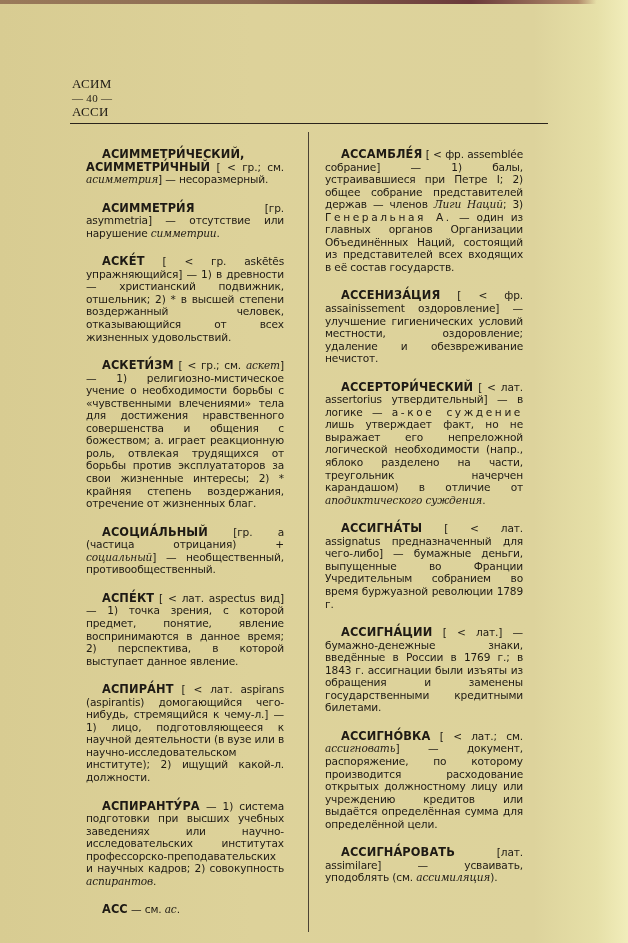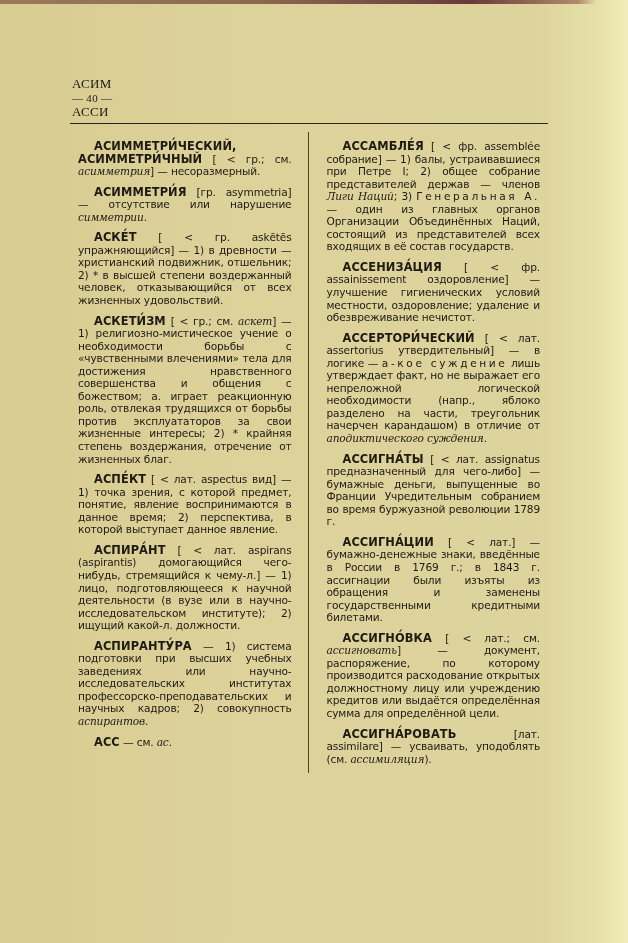--- a/index.html
+++ b/index.html
@@ -29,22 +29,22 @@
     .cols {
       display: flex; margin-top: 8px; position: relative;
     }
     .col {
       width: 230px; font-size: 10.6px; line-height: 12.55px;
       text-align: justify; hyphens: manual;
       font-family: "DejaVu Sans", sans-serif;
       letter-spacing: -0.15px;
     }
     .col.left { padding-right: 8px; }
-    .col.right { padding-left: 10px; border-left: 1px solid #4b4234; }
-    .entry { text-indent: 16px; margin: 8px; }
+    .col.right { border-left: 1px solid #4b4234; }
+    .entry { text-indent: 16px; margin: 16px; }
     .hw { font-weight: bold; font-size: 11.4px; letter-spacing: 0.1px; }
     .it { font-style: italic; font-family: "DejaVu Serif", serif; }
     .sp { letter-spacing: 2.6px; }
   </style>
 </head>
 <body>
 
 <div class="topband"></div>
 
 <div class="page">
@@ -53,20 +53,21 @@
     <span class="pg">— 40 —</span>
     <span>АССИ</span>
   </div>
 
   <div class="cols">
     <div class="col left">
       <p class="entry"><span class="hw">АСИММЕТРИ́ЧЕСКИЙ, АСИММЕТРИ́ЧНЫЙ</span><span> [ &lt; гр.; см. </span><span class="it">асимметрия</span><span>] — несоразмерный.</span></p>
       <p class="entry"><span class="hw">АСИММЕТРИ́Я</span><span> [гр. asymmetria] — отсутствие или нарушение </span><span class="it">симметрии</span><span>.</span></p>
       <p class="entry"><span class="hw">АСКЕ́Т</span><span> [ &lt; гр. askētēs упражняющийся] — 1) в древности — христианский подвижник, отшельник; 2) * в высшей степени воздержанный человек, отказывающийся от всех жизненных удовольствий.</span></p>
       <p class="entry"><span class="hw">АСКЕТИ́ЗМ</span><span> [ &lt; гр.; см. </span><span class="it">аскет</span><span>] — 1) религиозно-мистическое учение о необходимости борьбы с «чувственными влечениями» тела для достижения нравственного совершенства и общения с божеством; а. играет реакционную роль, отвлекая трудящихся от борьбы против эксплуататоров за свои жизненные интересы; 2) * крайняя степень воздержания, отречение от жизненных благ.</span></p>
+      <p class="entry"><span class="hw">АСОЦИА́ЛЬНЫЙ</span><span> [гр. а (частица отрицания) + </span><span class="it">социальный</span><span>] — необщественный, противообщественный.</span></p>
       <p class="entry"><span class="hw">АСПЕ́КТ</span><span> [ &lt; лат. aspectus вид] — 1) точка зрения, с которой предмет, понятие, явление воспринимаются в данное время; 2) перспектива, в которой выступает данное явление.</span></p>
       <p class="entry"><span class="hw">АСПИРА́НТ</span><span> [ &lt; лат. aspirans (aspirantis) домогающийся чего-нибудь, стремящийся к чему-л.] — 1) лицо, подготовляющееся к научной деятельности (в вузе или в научно-исследовательском институте); 2) ищущий какой-л. должности.</span></p>
       <p class="entry"><span class="hw">АСПИРАНТУ́РА</span><span> — 1) система подготовки при высших учебных заведениях или научно-исследовательских институтах профессорско-преподавательских и научных кадров; 2) совокупность </span><span class="it">аспирантов</span><span>.</span></p>
       <p class="entry"><span class="hw">АСС</span><span> — см. </span><span class="it">ас</span><span>.</span></p>
     </div>
 
     <div class="col right">
       <p class="entry"><span class="hw">АССАМБЛЕ́Я</span><span> [ &lt; фр. assemblée собрание] — 1) балы, устраивавшиеся при Петре I; 2) общее собрание представителей держав — членов </span><span class="it">Лиги Наций</span><span>; 3) </span><span class="sp">Генеральная А.</span><span> — один из главных органов Организации Объединённых Наций, состоящий из представителей всех входящих в её состав государств.</span></p>
       <p class="entry"><span class="hw">АССЕНИЗА́ЦИЯ</span><span> [ &lt; фр. assainissement оздоровление] — улучшение гигиенических условий местности, оздоровление; удаление и обезвреживание нечистот.</span></p>
       <p class="entry"><span class="hw">АССЕРТОРИ́ЧЕСКИЙ</span><span> [ &lt; лат. assertorius утвердительный] — в логике — </span><span class="sp">а-кое суждение</span><span> лишь утверждает факт, но не выражает его непреложной логической необходимости (напр., яблоко разделено на части, треугольник начерчен карандашом) в отличие от </span><span class="it">аподиктического суждения</span><span>.</span></p>

